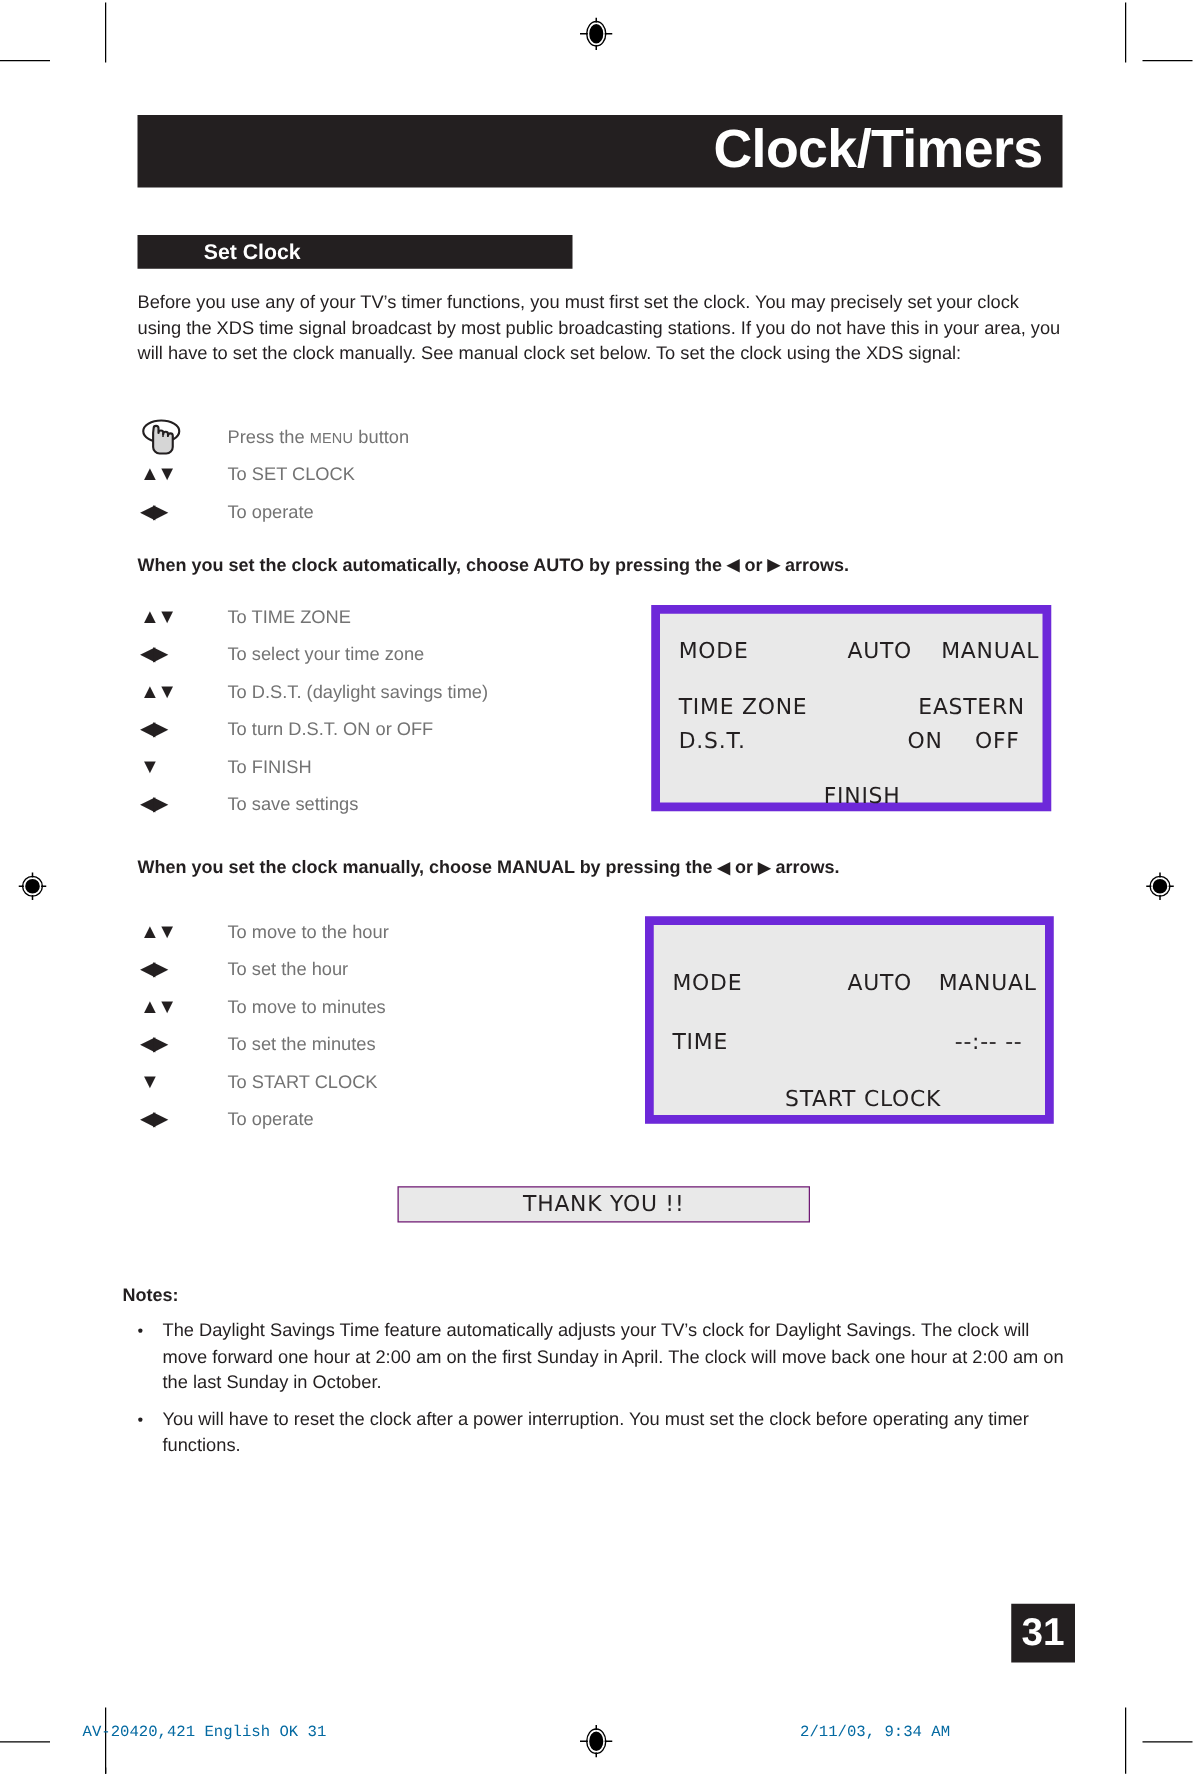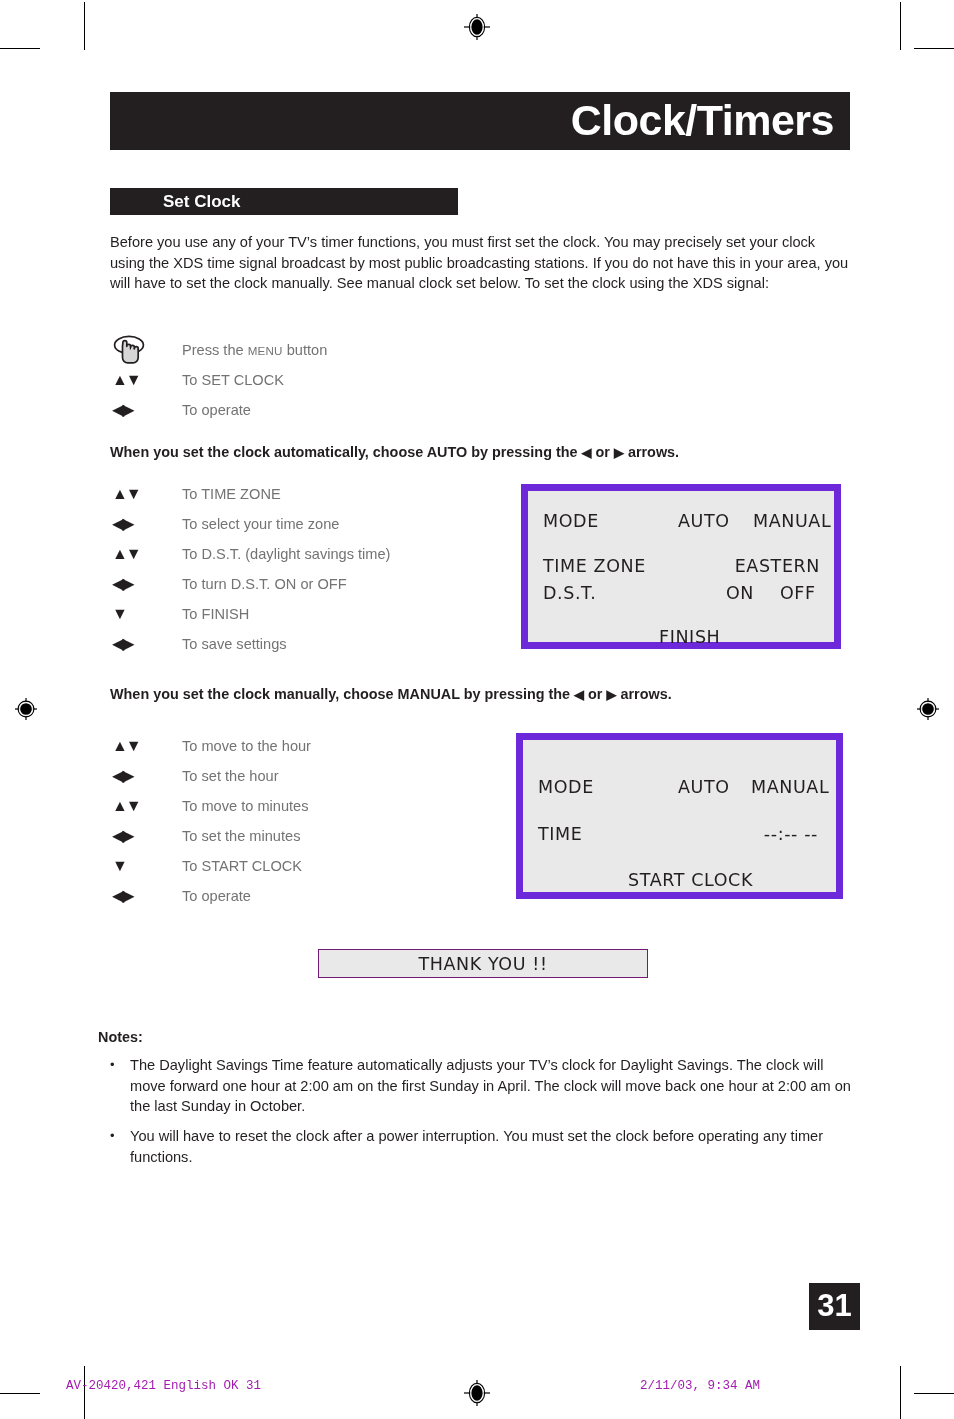--- a/index.html
+++ b/index.html
@@ -245,21 +245,21 @@
     line-height: 1;
   }
 
   
   .footer-text {
     position: absolute;
     top: 1380px;
     font-family: "Liberation Mono", monospace;
     font-size: 12.5px;
     line-height: 1;
-    color: #a21caf;
+    color: #0369a1;
     white-space: nowrap;
   }
   .footer-left  { left: 66px; }
   .footer-right { left: 640px; }
 </style>
 </head>
 <body>
 
 <div class="page">
 

